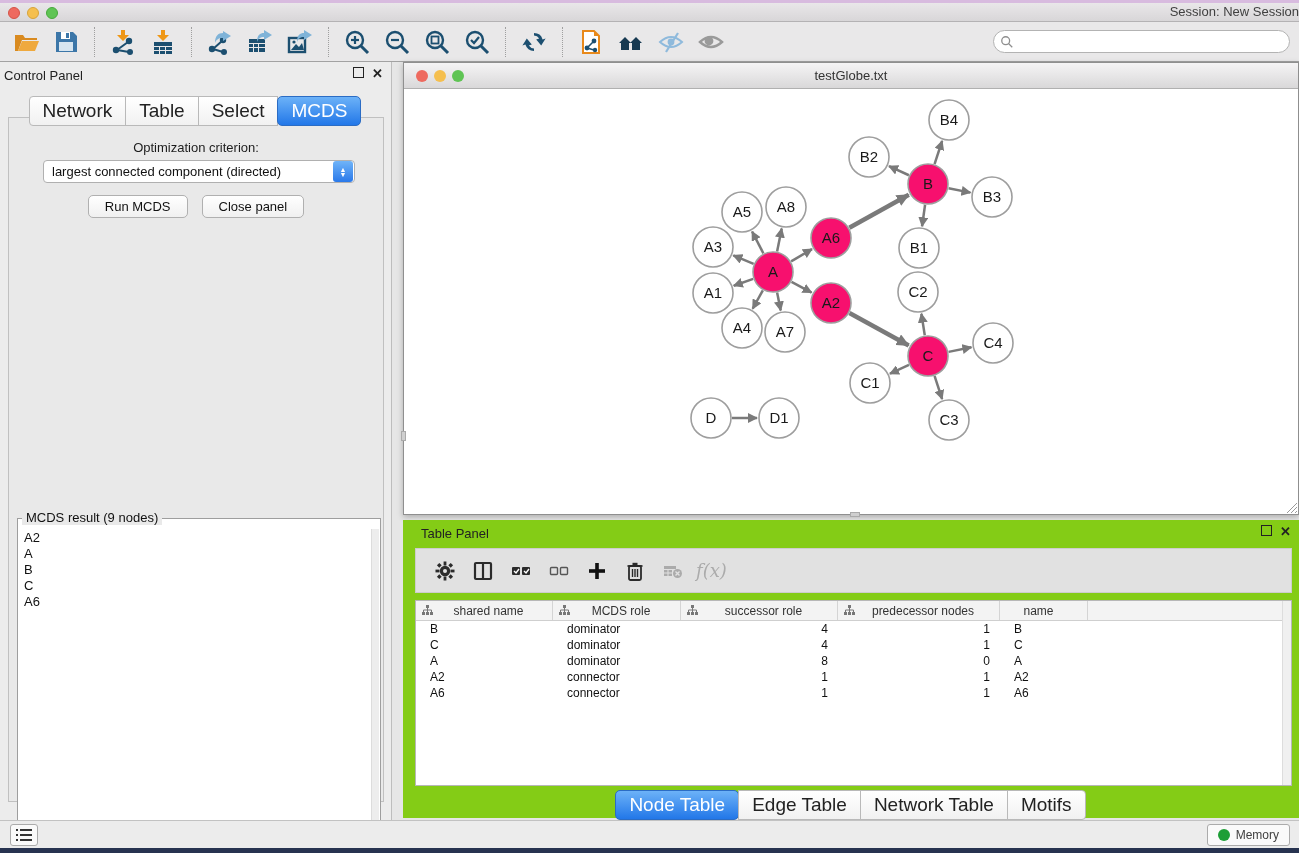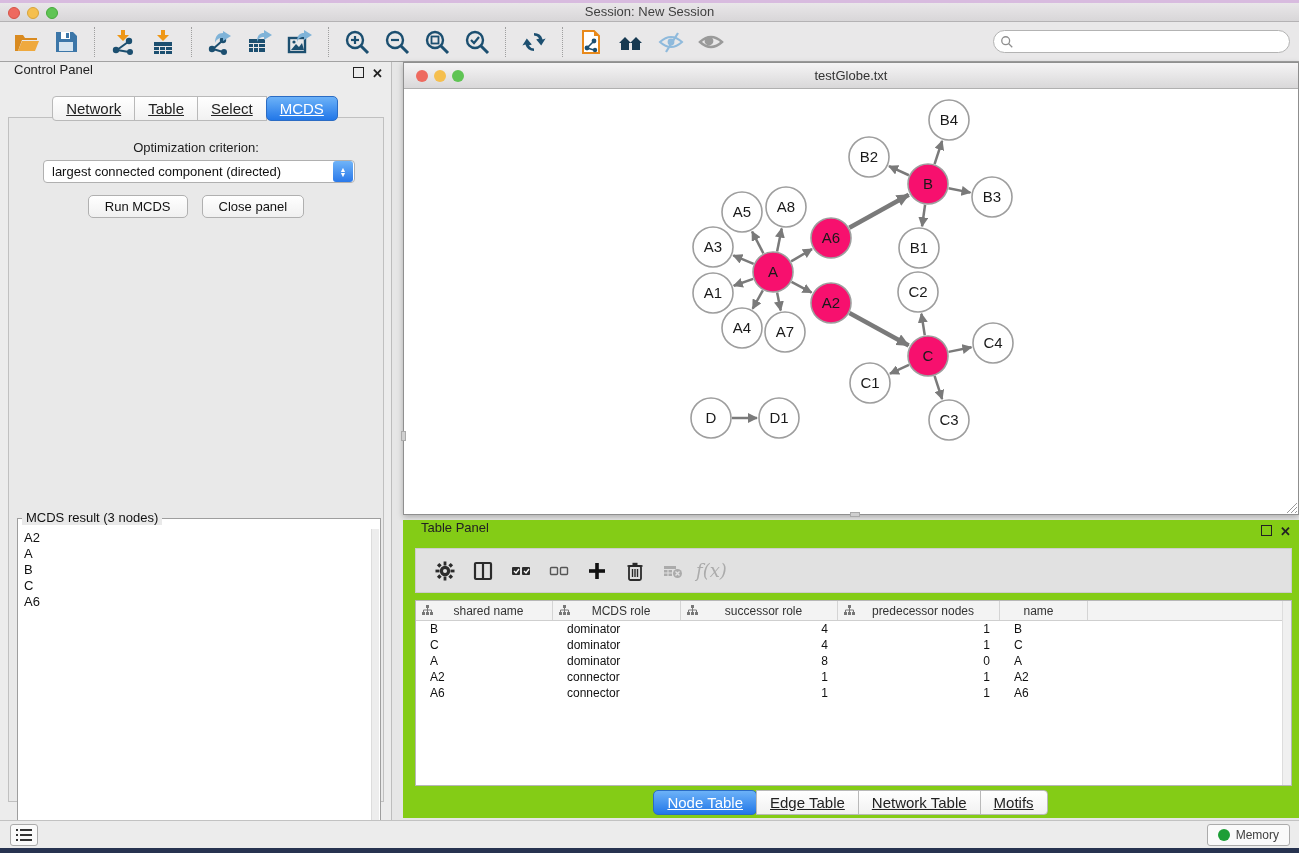--- a/index.html
+++ b/index.html
@@ -8,48 +8,48 @@
   #app { position:absolute; inset:0; background:#e6e6e6; }
 
   
   #titlebar { position:absolute; left:0; top:0; width:1299px; height:22px;
     background:linear-gradient(#eceaec,#d8d6d8); border-bottom:1px solid #b4b2b4; }
   #titlebar::before { content:""; position:absolute; left:0; top:0; width:100%; height:3px; background:#d8bbdf; }
   .tl { position:absolute; top:7px; width:12px; height:12px; border-radius:50%; }
   .tl.red { left:8px; background:#ee6a5f; border:1px solid #d55347; }
   .tl.yellow { left:27px; background:#f5bf4f; border:1px solid #d8a33a; }
   .tl.green { left:46px; background:#5fc454; border:1px solid #47a93c; }
-  #session-title { position:absolute; top:4px; left:0; width:100%; text-align:center;
+  #session-title { position:absolute; top:4px; left:0; width:100%; text-align:right;
     font-size:13px; color:#3f3f3f; }
 
   
   #toolbar { position:absolute; left:0; top:22px; width:1299px; height:40px;
     background:#e9e8e9; border-bottom:1px solid #a2a2a2; display:flex; align-items:center; padding-left:6px; }
   .tb-group { display:flex; align-items:center; }
   .tb-sep { width:1px; height:30px; border-left:1px dotted #9f9f9f; margin:0 8px; }
   .tb-btn { width:40px; height:34px; display:flex; align-items:center; justify-content:center;
     background:transparent; border:none; cursor:pointer; }
   .tb-btn svg { width:26px; height:26px; }
   #search-wrap { position:absolute; right:9px; top:8px; width:297px; height:23px; background:#fff;
     border:1px solid #b3b3b3; border-radius:12px; display:flex; align-items:center; padding-left:6px; }
   #search-wrap svg { width:14px; height:14px; }
   #search-input { border:none; outline:none; flex:1; font-size:12px; background:transparent; height:100%; }
 
   
   #control-panel { position:absolute; left:0; top:62px; width:392px; height:758px;
     background:#ececec; border-right:1px solid #bdbdbd; }
-  .panel-header { position:relative; height:26px; display:flex; padding:0 14px; }
+  .panel-header { position:relative; height:26px; display:flex; align-items:center; padding:0 4px; }
   .panel-title { font-size:13px; color:#222; }
   .panel-header-btns { position:absolute; right:8px; top:5px; display:flex; gap:8px; }
   .ph-btn { font-size:13px; color:#222; line-height:14px; cursor:pointer; font-weight:bold; }
   .ph-float { width:11px; height:11px; border:1.5px solid #222; display:inline-block; }
 
   #control-tabs { position:absolute; left:0; top:34px; width:100%; display:flex; justify-content:center; z-index:2; }
-  .seg-tab { font-size:15px; color:#222; background:linear-gradient(#ffffff,#f1f1f1);
-    border:1px solid #b9b9b9; padding:3px 13px; margin-left:-1px; cursor:pointer;text-decoration:underline; }
+  .seg-tab { font-size:19px; color:#222; background:linear-gradient(#ffffff,#f1f1f1);
+    border:1px solid #b9b9b9; padding:3px 13px; margin-left:-1px; cursor:pointer; }
   .seg-tab:first-child { border-radius:4px 0 0 4px; }
   .seg-tab:last-child { border-radius:0 4px 4px 0; }
   .seg-tab.active { background:linear-gradient(#6cb2f8,#2277e8); color:#fff; border-color:#2b6cc4; border-radius:5px; }
 
   #cp-content { position:absolute; left:8px; top:55px; width:376px; height:685px;
     border:1px solid #c0c0c0; background:#e9e9e9; }
   #opt-label { position:absolute; top:22px; width:100%; text-align:center; font-size:13px; color:#1c1c1c; }
   #criterion-select { position:absolute; left:34px; top:42px; width:312px; height:23px; background:#fff;
     border:1px solid #b0b0b0; border-radius:4px; display:flex; align-items:center; cursor:pointer; }
   #criterion-value { flex:1; font-size:13px; color:#111; padding-left:8px; white-space:nowrap; }
@@ -320,21 +320,21 @@
             <span>▲</span>
             <span>▼</span>
           </span>
       </div>
       <div id="opt-label">Optimization criterion:</div>
       <div class="cp-buttons">
         <button class="mac-btn">Run MCDS</button>
         <button class="mac-btn">Close panel</button>
       </div>
       <div id="mcds-result">
-        <span id="mcds-result-title">MCDS result (3 nodes)</span>
+        <span id="mcds-result-title">MCDS result (9 nodes)</span>
         <div id="mcds-list">
             <div class="mcds-item">A2</div>
             <div class="mcds-item">A</div>
             <div class="mcds-item">B</div>
             <div class="mcds-item">C</div>
             <div class="mcds-item">A6</div>
           </div>
         <div id="mcds-scrollbar"></div>
       </div>
     </div>

